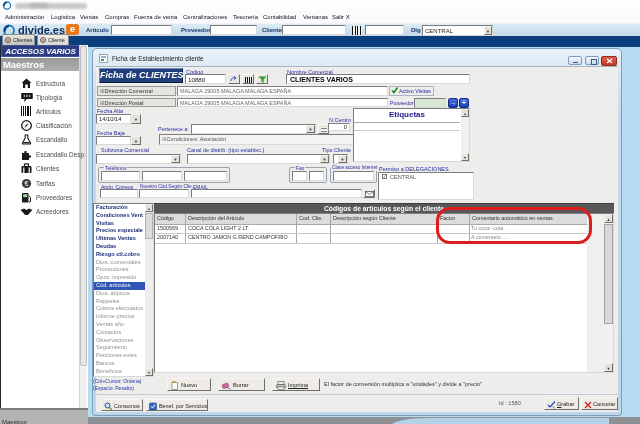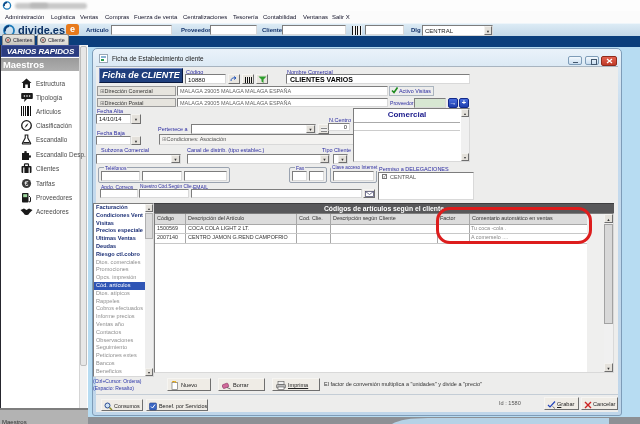--- a/index.html
+++ b/index.html
@@ -59,21 +59,21 @@
 <div class="ab" style="left:2px;top:34px;width:33px;height:11px;background:linear-gradient(180deg,#e8e6e0,#c6c3bc);border:1px solid #8a8a88;border-bottom:none;border-radius:2px 2px 0 0;box-sizing:border-box;">
  <span style="position:absolute;left:2px;top:2px;width:6px;height:6px;border:1px solid #555;border-radius:50%;box-sizing:border-box;color:#c22;font-size:5px;line-height:4px;text-align:center;">×</span>
  <span style="position:absolute;left:10px;top:1.5px;font-size:5.4px;color:#223;">Clientes</span>
 </div>
 <div class="ab" style="left:37px;top:34px;width:32px;height:12px;background:linear-gradient(180deg,#f0eee9,#d9d6cf);border:1px solid #8a8a88;border-bottom:none;border-radius:2px 2px 0 0;box-sizing:border-box;">
  <span style="position:absolute;left:2px;top:2px;width:6px;height:6px;border:1px solid #555;border-radius:50%;box-sizing:border-box;color:#822;font-size:5px;line-height:4px;text-align:center;">×</span>
  <span style="position:absolute;left:10px;top:2px;font-size:5.4px;color:#223;">Cliente</span>
 </div>
 
 <div class="ab" style="left:0;top:45px;width:88px;height:363px;background:#fff;border-left:1.5px solid #26262e;box-sizing:border-box;"></div>
-<div class="ab" style="left:1px;top:45px;width:79px;height:12px;background:#2b3c80;border:1px solid #44549a;box-sizing:border-box;color:#fff;font-weight:bold;font-style:italic;font-size:8px;text-align:center;line-height:11px;letter-spacing:-0.1px;white-space:nowrap;">VARIOS RAPIDOS</div>
+<div class="ab" style="left:1px;top:45px;width:79px;height:12px;background:#2b3c80;border:1px solid #44549a;box-sizing:border-box;color:#fff;font-weight:bold;font-style:italic;font-size:8px;text-align:center;line-height:11px;letter-spacing:-0.1px;white-space:nowrap;">ACCESOS VARIOS</div>
 <div class="ab" style="left:1px;top:58px;width:79px;height:13px;background:linear-gradient(180deg,#9a9a9a,#aeaeae);color:#fff;font-weight:bold;font-size:9.4px;line-height:13px;padding-left:2px;box-sizing:border-box;">Maestros</div>
 
 <div class="ab" style="left:79px;top:45px;width:8px;height:363px;background:#f1f1f1;border-left:1px solid #d5d5d5;box-sizing:border-box;"></div>
 <div class="ab" style="left:80px;top:46px;width:7px;height:320px;background:#e7e7e7;border:1px solid #bdbdbd;box-sizing:border-box;border-radius:2px;"></div>
 
 <div class="ab" style="left:0;top:408px;width:88px;height:16px;background:#b3b3b3;border-top:2px solid #7e7e7e;box-sizing:border-box;"></div>
 <div class="ab" style="left:2px;top:419px;font-size:6px;color:#333;">Maestros</div>
 
 <div id="side-items">
 
@@ -160,21 +160,21 @@
       <span style="position:absolute;left:4.5px;top:2px;width:4px;height:4px;border:1.2px solid #44586e;"></span>
     </div>
 <div class="win-btn" style="left:601px;top:55.5px;width:16px;height:10px;background:linear-gradient(180deg,#e2614f,#c03a28);border:1px solid #8e2a1c;">
       <svg width="7" height="6" style="position:absolute;left:3.5px;top:1.5px">
         <path d="M1 1 L6 5 M6 1 L1 5" stroke="#fff" stroke-width="1.3"></path>
       </svg>
     </div>
 
 <div class="ab" style="left:96px;top:66px;width:522px;height:346px;background:#ededec;border-top:1px solid #a8b4c0;box-sizing:border-box;"></div>
 
-<div class="ab" style="left:99px;top:68px;width:84px;height:15px;background:#1f3f7d;border:1px solid;border-color:#7288c0 #0a1a40 #0a1a40 #7288c0;box-sizing:border-box;color:#fff;font-weight:bold;font-style:italic;font-size:9px;text-align:center;line-height:13px;white-space:nowrap;">Ficha de CLIENTE</div>
+<div class="ab" style="left:99px;top:68px;width:84px;height:15px;background:#1f3f7d;border:1px solid;border-color:#7288c0 #0a1a40 #0a1a40 #7288c0;box-sizing:border-box;color:#fff;font-weight:bold;font-style:italic;font-size:9px;text-align:center;line-height:13px;white-space:nowrap;">Ficha de CLIENTES</div>
 <div class="lbl" style="left:186px;top:69px;">Código</div>
 <div class="inp" style="left:185px;top:74px;width:41px;height:10px;font-size:6.2px;color:#111;line-height:9px;padding-left:2px;">10880</div>
 <div class="btn3" style="left:228px;top:74px;width:12px;height:10px;">
       <svg width="10" height="8" style="position:absolute;left:0px;top:0px">
         <path d="M2 6 Q2 2 7 3 M7 3 L5 1.5 M7 3 L5 4.5" stroke="#2255bb" stroke-width="1" fill="none"></path>
       </svg>
     </div>
 <div class="btn3" style="left:242px;top:74px;width:12px;height:10px;">
       <span style="position:absolute;left:1.5px;top:1.5px;width:8px;height:6px;background:repeating-linear-gradient(90deg,#111 0,#111 1px,#f0ede8 1px,#f0ede8 2px);"></span>
     </div>
@@ -222,21 +222,21 @@
 <div class="inp" style="left:96px;top:153.5px;width:85px;height:10px;"></div>
 <div class="cmbA" style="left:171px;top:154.5px;width:9px;height:8px;line-height:8px;">▼</div>
 <div class="lbl" style="left:187px;top:147px;">Canal de distrib. (tipo establec.)</div>
 <div class="inp" style="left:187px;top:153.5px;width:143px;height:10px;"></div>
 <div class="cmbA" style="left:320px;top:154.5px;width:9px;height:8px;line-height:8px;">▼</div>
 <div class="lbl" style="left:322px;top:147px;">Tipo Cliente</div>
 <div class="inp" style="left:333px;top:153.5px;width:15px;height:10px;"></div>
 <div class="cmbA" style="left:338px;top:154.5px;width:9px;height:8px;line-height:8px;">▼</div>
 
 <div class="ab" style="left:353px;top:108px;width:117px;height:54px;background:#fff;border:1px solid;border-color:#7d7d7d #d9d9d9 #d9d9d9 #7d7d7d;box-sizing:border-box;"></div>
-<div class="ab" style="left:353px;top:110px;width:108px;text-align:center;font-size:8px;font-weight:bold;color:#1a1a8c;">Comercial</div>
+<div class="ab" style="left:353px;top:110px;width:108px;text-align:center;font-size:8px;font-weight:bold;color:#1a1a8c;">Etiquetas</div>
 <div class="ab" style="left:354px;top:121.5px;width:106px;height:1px;background:#aaa;"></div>
 <div class="ab" style="left:354px;top:130px;width:106px;height:1px;background:#ccc;"></div>
 <div class="ab" style="left:461px;top:109px;width:8px;height:52px;background:#f0f0f0;"></div>
 <div class="cmbA" style="left:461px;top:109px;width:8px;height:8px;line-height:8px;font-size:3.5px;">▲</div>
 <div class="cmbA" style="left:461px;top:153px;width:8px;height:8px;line-height:8px;font-size:3.5px;">▼</div>
 
 <div class="fs" style="left:98px;top:167px;width:132px;height:16px;"></div>
 <div class="lbl" style="left:104px;top:164.5px;background:#ededec;padding:0 1px;font-size:5px;">Teléfonos</div>
 <div class="inp" style="left:101px;top:171px;width:39px;height:9.5px;"></div>
 <div class="inp" style="left:142px;top:171px;width:40px;height:9.5px;"></div>

